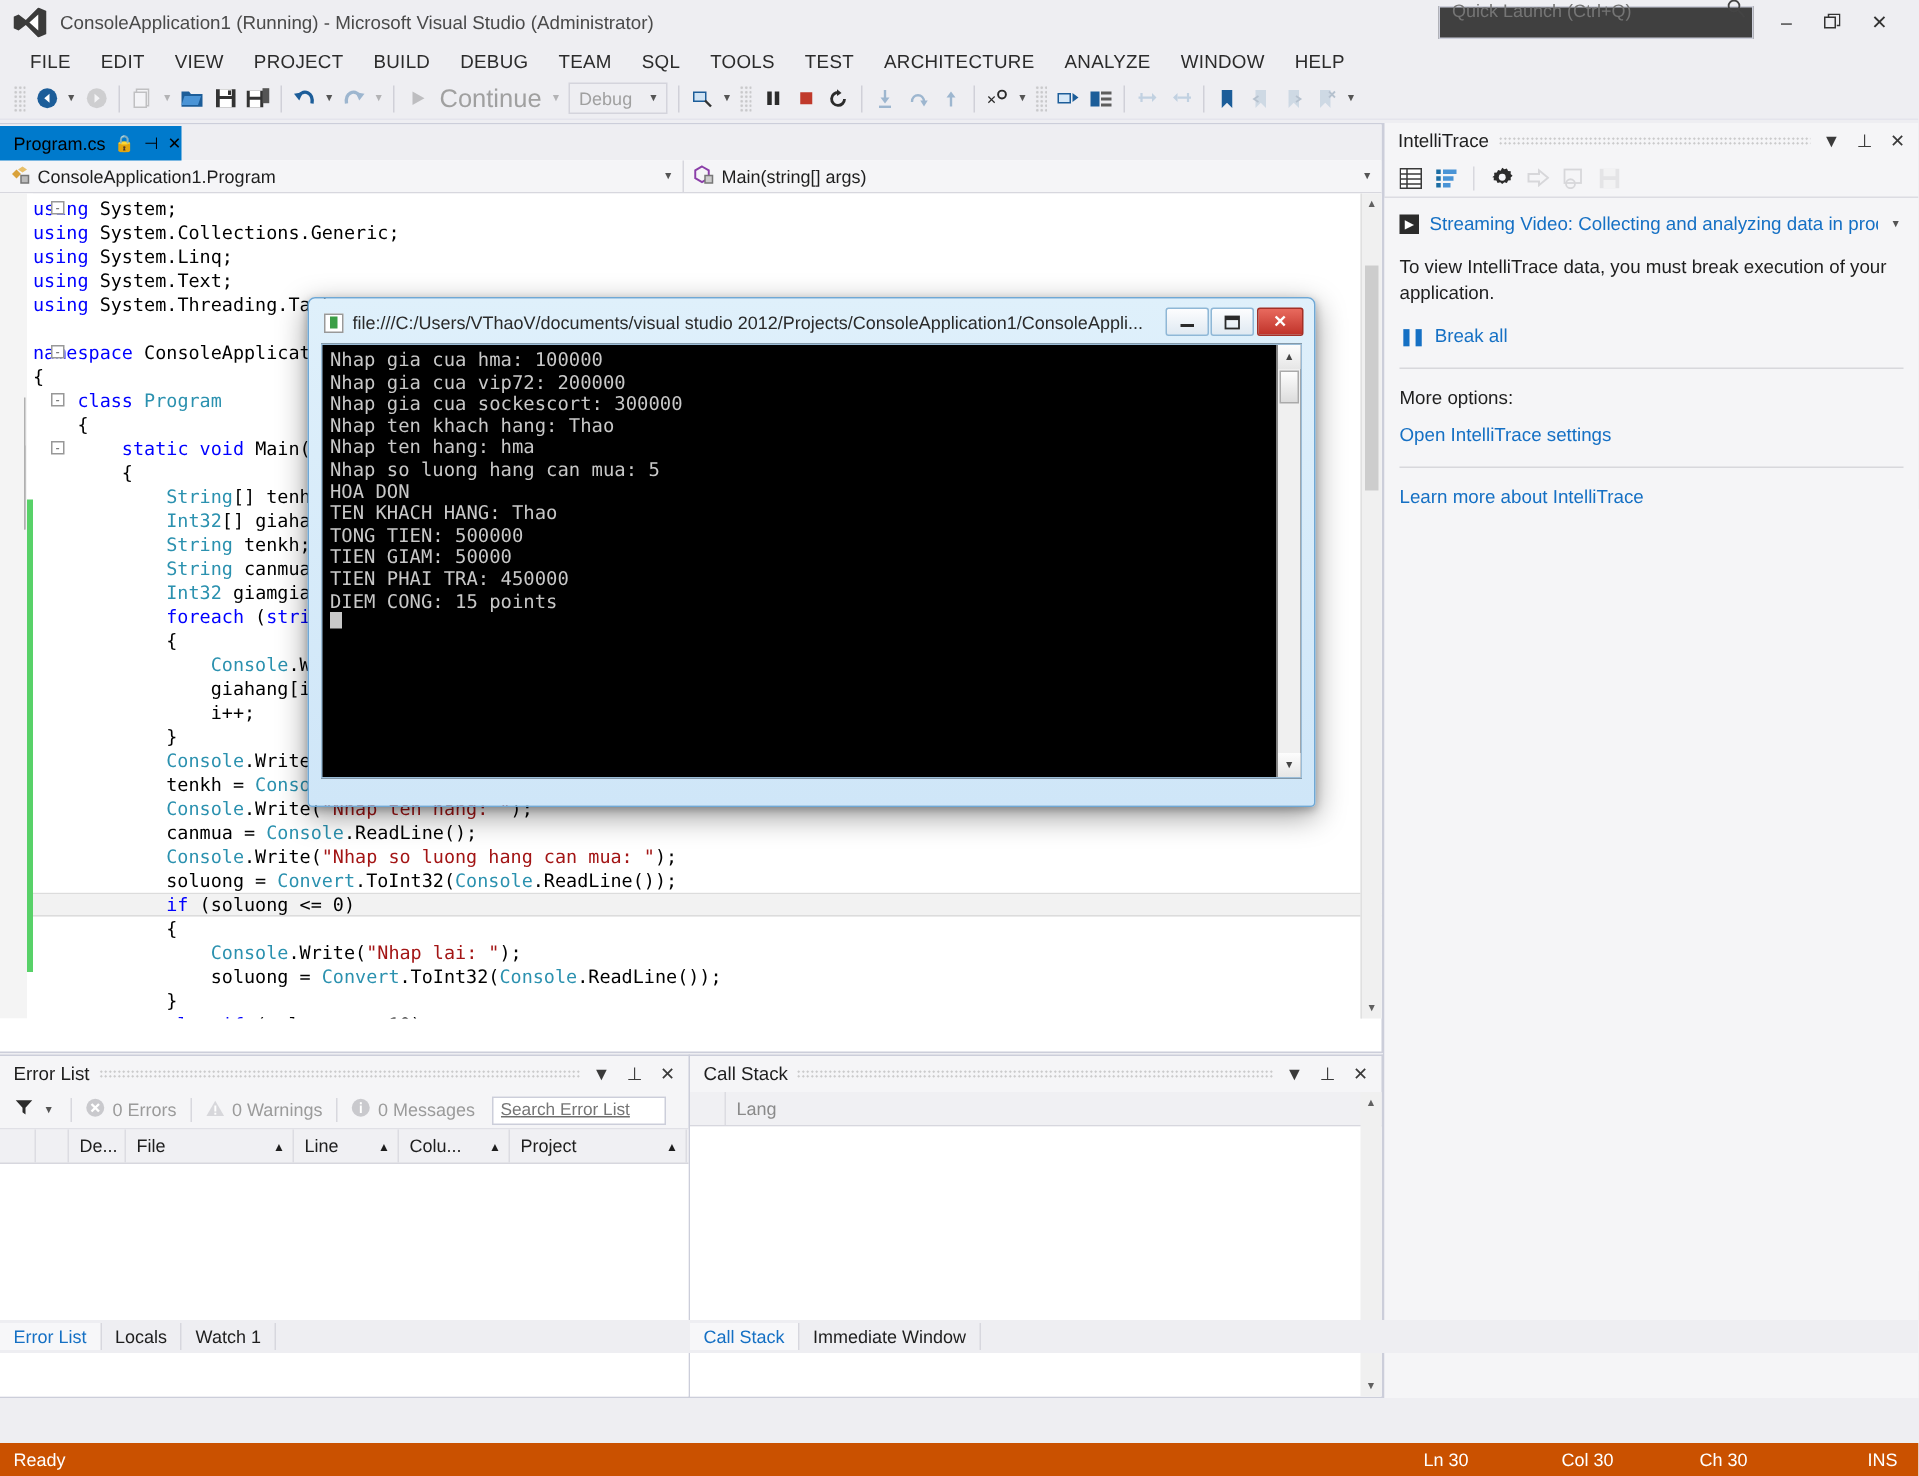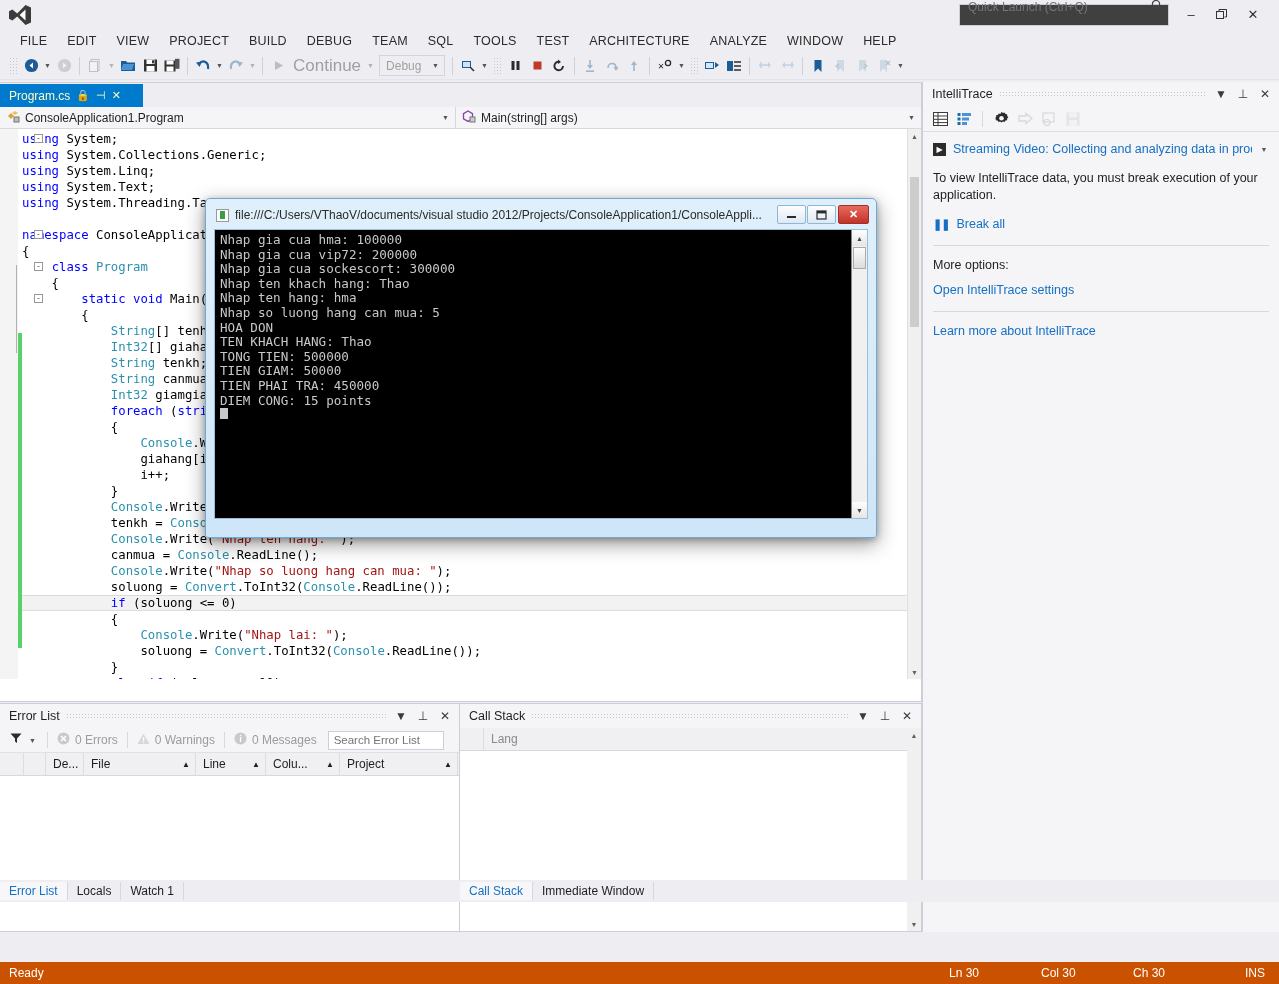--- a/index.html
+++ b/index.html
@@ -77,23 +77,23 @@
   
   #main { position: absolute; top: 82px; left: 0; right: 0; bottom: 52px; }
 
   
   #editor-pane {
     position: absolute; left: 0; top: 0; width: 922px; bottom: 230px;
     background: #fff; border: 1px solid #ccceda; border-left: none;
   }
   #tabstrip { height: 24px; background: #eeeef2; display: flex; align-items: flex-end; }
   #tab-programcs {
-    height: 23px; background: #007acc; color: #fef9c3;
+    height: 23px; background: #007acc; color: #000000;
     display: flex; align-items: center; gap: 6px;
-    padding: 0 22px 0 9px; font-size: 12px; cursor: default;
+    padding: 0 0 0 9px; font-size: 12px; cursor: default;
   }
   #tab-programcs .t-ico { font-size: 11px; }
   #navbar {
     height: 22px; background: #f5f5f7; display: flex; align-items: stretch;
     border-bottom: 1px solid #d7d7de;
   }
   .nav-combo {
     display: flex; align-items: center; font-size: 12px; color: #1e1e1e;
     padding: 0 4px 0 6px; gap: 5px; cursor: default;
   }
@@ -190,21 +190,21 @@
   #el-toolbar {
     height: 25px; display: flex; align-items: center; gap: 0; padding-left: 6px;
     border-bottom: 1px solid #e0e0e6;
   }
   .el-chip { display: flex; align-items: center; gap: 5px; padding: 0 9px; font-size: 12px; color: #9b9b9b; }
   .el-vs { width: 1px; height: 16px; background: #d8d8de; }
   #el-search {
     width: 116px; height: 19px; background: #fff; border: 1px solid #ccceda;
     display: flex; align-items: center; padding: 0 2px 0 5px; margin-left: 2px;
   }
-  #el-search input { border: none; outline: none; flex: 1; font-size: 11.5px; color: #6e6e6e; background: transparent; font-family:"Liberation Sans",sans-serif;}
+  #el-search input { border: none; outline: none; flex: 1; font-size: 11.5px; color: #6e6e6e; background: transparent; font-family:"Liberation Sans",sans-serif;text-decoration:underline;}
   #el-cols {
     height: 23px; display: flex; align-items: stretch; background: #f0f0f3;
     border-bottom: 1px solid #d7d7de; font-size: 12px;
   }
   .el-col {
     display: flex; align-items: center; justify-content: space-between;
     padding: 0 5px 0 7px; border-right: 1px solid #dcdce2; color: #1e1e1e;
   }
   #el-grid { background: #fff; position: absolute; left: 0; right: 0; top: 72px; bottom: 0; }
 
@@ -294,20 +294,21 @@
 </head>
 <body>
 
 <div id="titlebar">
   <div id="vslogo">
     <svg width="22" height="20" viewBox="0 0 22 20">
       <path d="M16.5 0 L22 2.4 L22 17.6 L16.5 20 L8.2 11.6 L3.4 15.4 L0 13.8 L0 6.2 L3.4 4.6 L8.2 8.4 Z" fill="#3b3b3b"></path>
       <path d="M16.5 4.6 L16.5 15.4 L10.6 10 Z" fill="#ffffff"></path>
     </svg>
   </div>
+  <div id="apptitle">ConsoleApplication1 (Running) - Microsoft Visual Studio (Administrator)</div>
 
   <div id="qlbox">
     <input placeholder="Quick Launch (Ctrl+Q)" style="">
     <span>
       <svg width="13" height="13" viewBox="0 0 13 13">
           <circle cx="5" cy="5" r="3.6" fill="none" stroke="#444" stroke-width="1.2"></circle>
           <line x1="7.8" y1="7.8" x2="12" y2="12.4" stroke="#444" stroke-width="1.3"></line>
         </svg>
     </span>
   </div>

